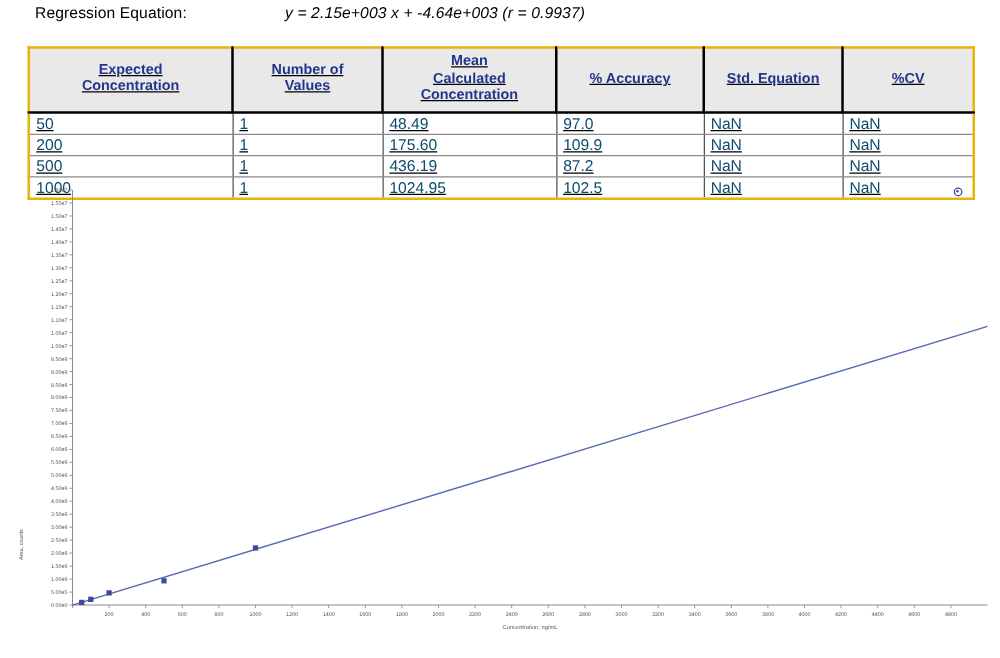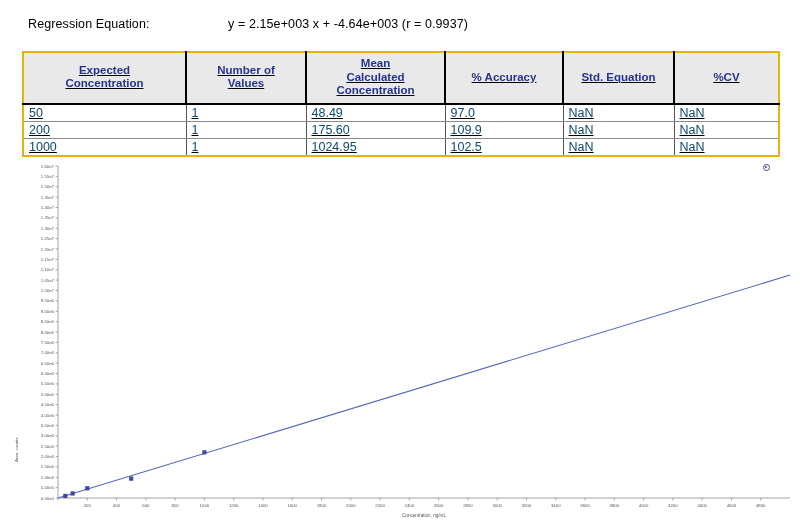--- a/index.html
+++ b/index.html
@@ -1,30 +1,30 @@
 <!DOCTYPE html>
 <html><head>
 <meta charset="utf-8">
 <style>
   html,body{margin:0;padding:0;}
   body{
     width:800px;height:526px;background:#ffffff;overflow:hidden;
     font-family:"Liberation Sans",sans-serif;color:#000;position:relative;
   }
-  #root{position:absolute;inset:0;margin-top:14px;}
+  #root{position:absolute;inset:0;}
 
   
   .eqn-row{position:absolute;left:0;top:0;width:800px;height:24px;}
   .eqn-label{
     position:absolute;left:28px;top:3px;font-size:12.5px;color:#000;
     white-space:nowrap;letter-spacing:.1px;
   }
   .eqn-value{
     position:absolute;left:228px;top:3px;font-size:12.5px;color:#000;
-    white-space:nowrap;letter-spacing:.1px;
+    white-space:nowrap;letter-spacing:.1px;font-style:italic;
   }
 
   
   .tbl{
     position:absolute;left:22px;top:37px;width:756px;
     border-collapse:collapse;table-layout:fixed;
     border:2px solid #eab308;background:#fff;text-decoration:underline;
   }
   .tbl th{
     background:#e9e9e9;color:#24348c;
@@ -107,20 +107,28 @@
           <td>48.49</td>
           <td>97.0</td>
           <td>NaN</td>
           <td>NaN</td>
         </tr>
         <tr>
           <td>200</td>
           <td>1</td>
           <td>175.60</td>
           <td>109.9</td>
+          <td>NaN</td>
+          <td>NaN</td>
+        </tr>
+        <tr>
+          <td>500</td>
+          <td>1</td>
+          <td>436.19</td>
+          <td>87.2</td>
           <td>NaN</td>
           <td>NaN</td>
         </tr>
         <tr>
           <td>1000</td>
           <td>1</td>
           <td>1024.95</td>
           <td>102.5</td>
           <td>NaN</td>
           <td>NaN</td>

